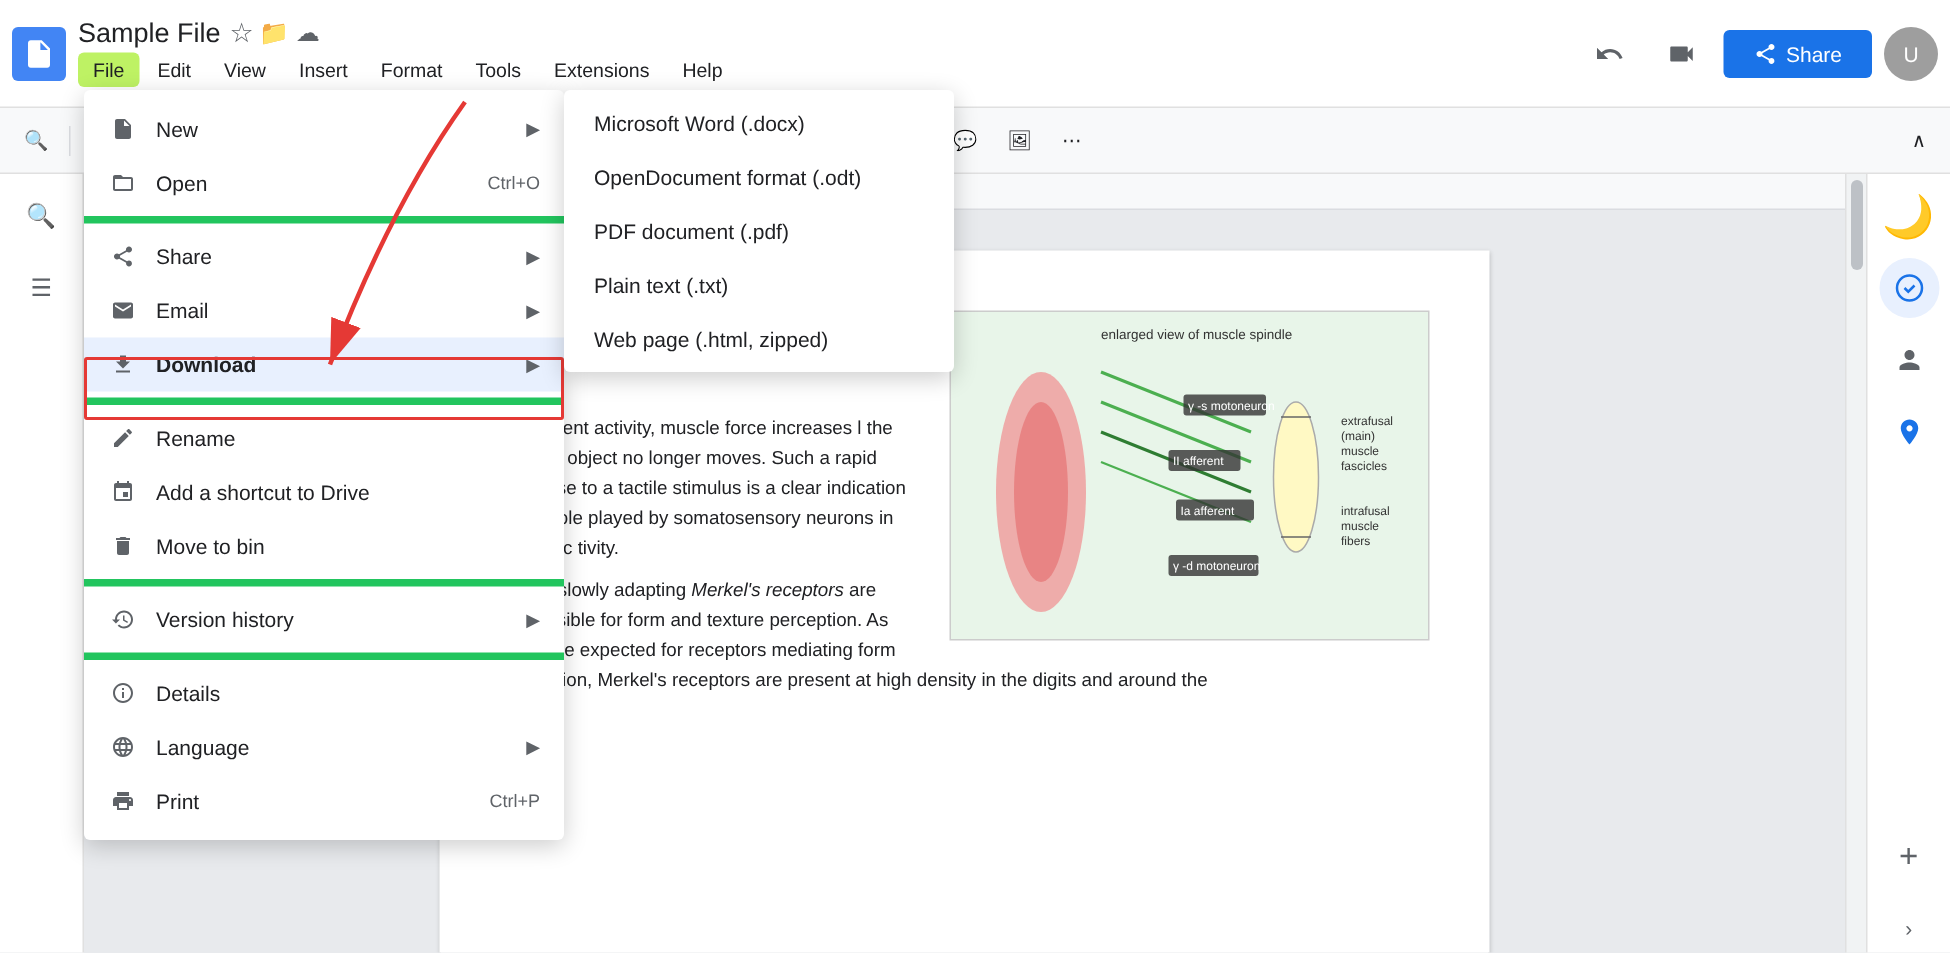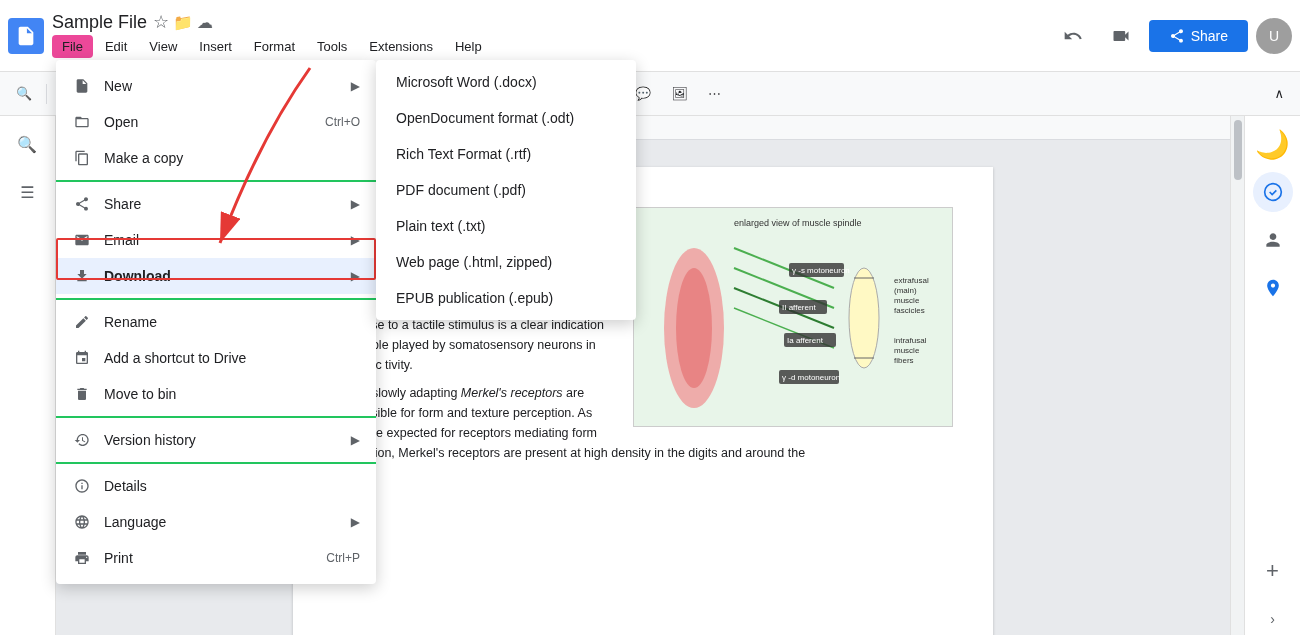--- a/index.html
+++ b/index.html
@@ -32,21 +32,21 @@
     }
     .title-icons { display: flex; gap: 4px; align-items: center; }
     .menu-bar {
       display: flex; gap: 2px; padding: 2px 0;
     }
     .menu-item {
       padding: 4px 10px; font-size: 13px; color: #202124;
       cursor: pointer; border-radius: 4px;
     }
     .menu-item:hover, .menu-item.active { background: #e8f0fe; }
-    .menu-item.active { background: #ec4899; font-weight: 500; }
+    .menu-item.active { background: #bef264; font-weight: 500; }
 
     .top-right {
       display: flex; align-items: center; gap: 8px; margin-left: auto;
     }
     .icon-btn {
       width: 40px; height: 40px; border-radius: 50%;
       display: flex; align-items: center; justify-content: center;
       cursor: pointer; color: #5f6368;
     }
     .share-btn {
@@ -173,21 +173,21 @@
     .file-menu {
       position: absolute;
       top: 60px; left: 56px;
       width: 320px;
       background: #fff;
       box-shadow: 0 4px 16px rgba(0,0,0,0.2);
       border-radius: 4px;
       z-index: 200;
       padding: 4px 0;
     }
-    .menu-section { border-bottom: 2px solid #22c55e; padding: 4px 0; }
+    .menu-section { border-bottom: 5px solid #22c55e; padding: 4px 0; }
     .menu-section:last-child { border-bottom: none; }
     .fm-item {
       display: flex; align-items: center;
       padding: 8px 16px;
       font-size: 14px; color: #202124;
       cursor: pointer;
       position: relative;
     }
     .fm-item.highlighted { background: #e8f0fe; }
     .fm-icon {
@@ -430,28 +430,20 @@
     </div>
     <div class="fm-item">
       <div class="fm-icon">
         <svg width="16" height="16" viewBox="0 0 24 24" fill="#5f6368">
             <path d="M20 6h-8l-2-2H4c-1.1 0-1.99.9-1.99 2L2 18c0 1.1.9 2 2 2h16c1.1 0 2-.9 2-2V8c0-1.1-.9-2-2-2zm0 12H4V8h16v10z"></path>
           </svg>
       </div>
       <span class="fm-label">Open</span>
       <span class="fm-shortcut">Ctrl+O</span>
     </div>
-    <div class="fm-item">
-      <div class="fm-icon">
-        <svg width="16" height="16" viewBox="0 0 24 24" fill="#5f6368">
-            <path d="M16 1H4c-1.1 0-2 .9-2 2v14h2V3h12V1zm3 4H8c-1.1 0-2 .9-2 2v14c0 1.1.9 2 2 2h11c1.1 0 2-.9 2-2V7c0-1.1-.9-2-2-2zm0 16H8V7h11v14z"></path>
-          </svg>
-      </div>
-      <span class="fm-label">Make a copy</span>
-    </div>
   </div>
 
   <div class="menu-section">
     <div class="fm-item">
       <div class="fm-icon">
         <svg width="16" height="16" viewBox="0 0 24 24" fill="#5f6368">
             <path d="M18 16.08c-.76 0-1.44.3-1.96.77L8.91 12.7c.05-.23.09-.46.09-.7s-.04-.47-.09-.7l7.05-4.11c.54.5 1.25.81 2.04.81 1.66 0 3-1.34 3-3s-1.34-3-3-3-3 1.34-3 3c0 .24.04.47.09.7L8.04 9.81C7.5 9.31 6.79 9 6 9c-1.66 0-3 1.34-3 3s1.34 3 3 3c.79 0 1.5-.31 2.04-.81l7.12 4.16c-.05.21-.08.43-.08.65 0 1.61 1.31 2.92 2.92 2.92 1.61 0 2.92-1.31 2.92-2.92s-1.31-2.92-2.92-2.92z"></path>
           </svg>
       </div>
       <span class="fm-label">Share</span>
@@ -544,25 +536,23 @@
       <span class="fm-shortcut">Ctrl+P</span>
     </div>
   </div>
 </div>
 
 <div class="download-highlight"></div>
 
 <div class="download-submenu">
   <div class="dl-item first">Microsoft Word (.docx)</div>
   <div class="dl-item">OpenDocument format (.odt)</div>
-  <div class="dl-item">Rich Text Format (.rtf)</div>
   <div class="dl-item">PDF document (.pdf)</div>
   <div class="dl-item">Plain text (.txt)</div>
   <div class="dl-item">Web page (.html, zipped)</div>
-  <div class="dl-item">EPUB publication (.epub)</div>
 </div>
 
 <svg class="red-arrow" width="200" height="200" viewBox="0 0 200 200">
   <defs>
     <marker id="arrowhead" markerWidth="10" markerHeight="7" refX="10" refY="3.5" orient="auto">
       <polygon points="0 0, 10 3.5, 0 7" fill="#e53935"></polygon>
     </marker>
   </defs>
   <path d="M 170 10 Q 120 80 80 185" stroke="#e53935" stroke-width="3" fill="none" marker-end="url(#arrowhead)"></path>
 </svg>

